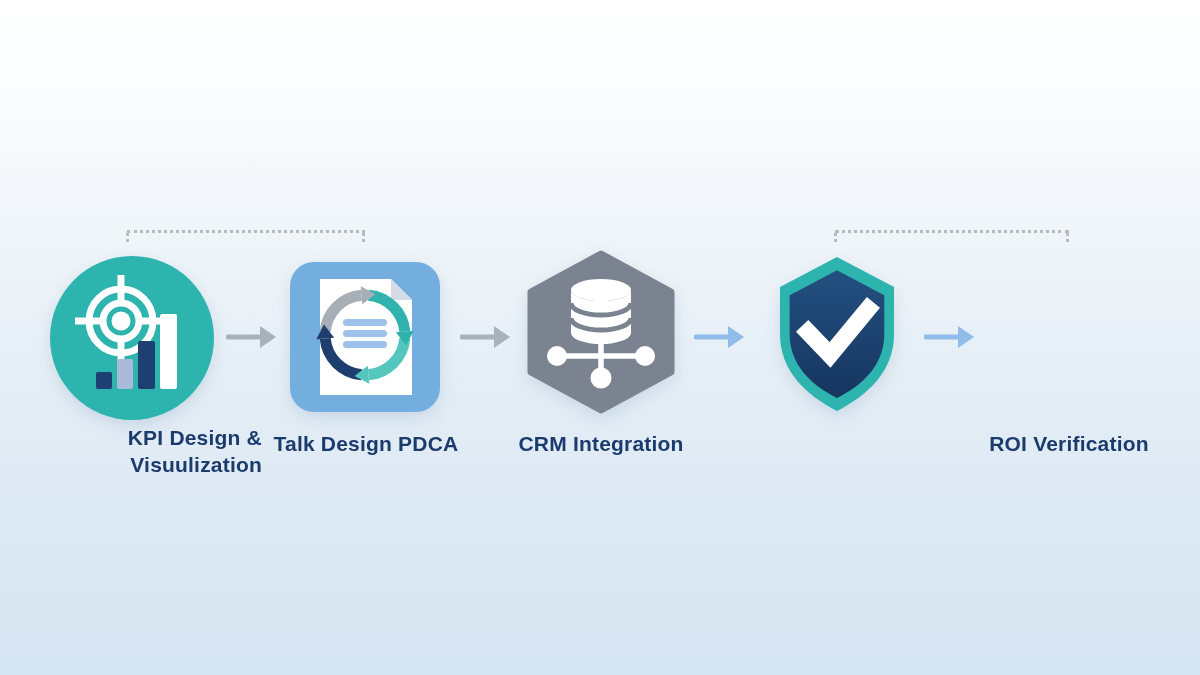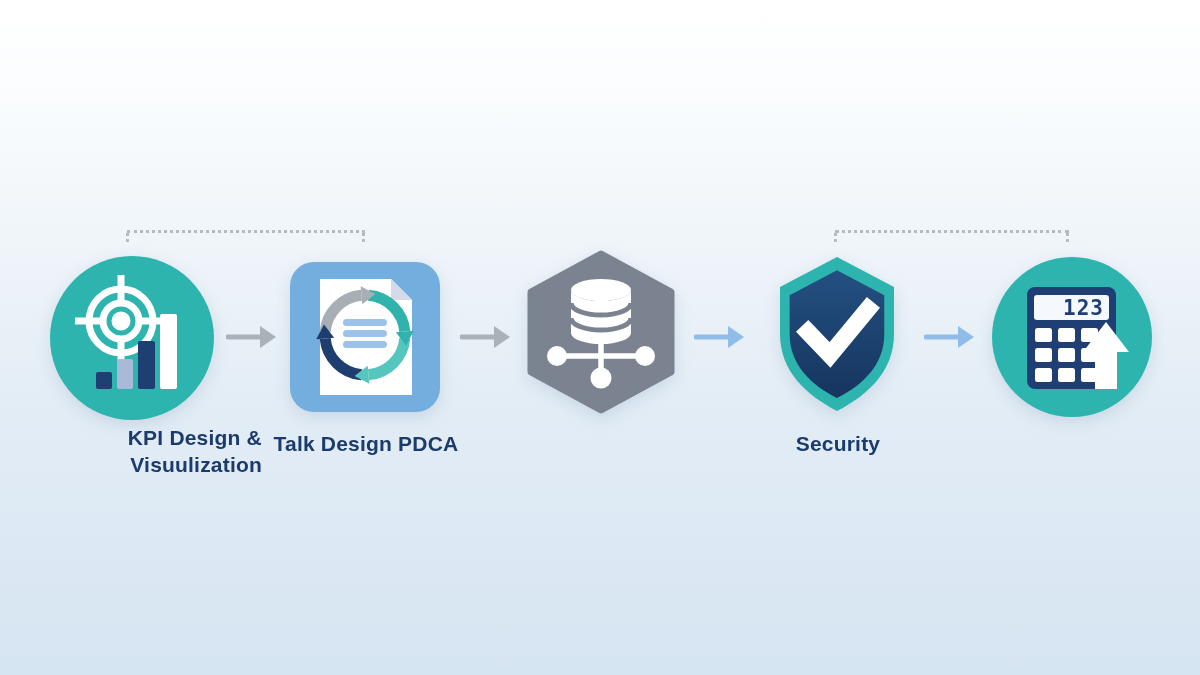--- a/index.html
+++ b/index.html
@@ -108,20 +108,23 @@
       <path d="M44,68 A30,12 0 0 0 104,68" fill="none" stroke="#7b8390" stroke-width="5"></path>
       <g stroke="#ffffff" stroke-width="5.5">
         <line x1="30" y1="106" x2="118" y2="106"></line>
         <line x1="74" y1="88" x2="74" y2="127"></line>
       </g>
       <circle cx="30" cy="106" r="10" fill="#ffffff"></circle>
       <circle cx="118" cy="106" r="10" fill="#ffffff"></circle>
       <circle cx="74" cy="128" r="10.5" fill="#ffffff"></circle>
     </svg>
   </div>
+  <div class="label" style="left:471px;top:430px;">
+    <div>CRM Integration</div>
+  </div>
 
   <div class="flow-arrow" style="left:694px;top:319px;">
     <svg width="52" height="36" viewBox="0 0 52 36">
       <line x1="2" y1="18" x2="38" y2="18" stroke="#8fbce9" stroke-width="5" stroke-linecap="round"></line>
       <polygon points="34,7 50,18 34,29" fill="#8fbce9"></polygon>
     </svg>
   </div>
 
   <div class="step-shape" style="left:762px;top:252px;">
     <svg width="150" height="164" viewBox="0 0 150 164">
@@ -129,45 +132,25 @@
         <linearGradient id="shieldGrad" x1="0" y1="0" x2="0" y2="1">
           <stop offset="0" stop-color="#235081"></stop>
           <stop offset="1" stop-color="#16355f"></stop>
         </linearGradient>
       </defs>
       <path d="M75,5 L132,35 L132,82 C132,119 106,143 75,159 C44,143 18,119 18,82 L18,35 Z" fill="#2db4ae"></path>
       <path d="M75,5 L132,35 L132,82 C132,119 106,143 75,159 C44,143 18,119 18,82 L18,35 Z" fill="url(#shieldGrad)" transform="translate(12.7,14.1) scale(0.83)"></path>
       <path d="M46,80 L68,103 L106,57" fill="none" stroke="#ffffff" stroke-width="17" stroke-linecap="square"></path>
     </svg>
   </div>
-  <div class="label" style="left:708px;top:430px;">
-    <div>Security</div>
-  </div>
 
   <div class="flow-arrow" style="left:924px;top:319px;">
     <svg width="52" height="36" viewBox="0 0 52 36">
       <line x1="2" y1="18" x2="38" y2="18" stroke="#8fbce9" stroke-width="5" stroke-linecap="round"></line>
       <polygon points="34,7 50,18 34,29" fill="#8fbce9"></polygon>
     </svg>
   </div>
 
-  <div class="step-shape" style="left:991px;top:256px;">
-    <svg width="162" height="162" viewBox="0 0 162 162">
-      <circle cx="81" cy="81" r="80" fill="#2db4ae"></circle>
-      <rect x="36" y="31" width="89" height="102" rx="8" fill="#1f3f74"></rect>
-      <rect x="43" y="39" width="75" height="25" rx="3" fill="#f5f8fc"></rect>
-      <text x="113" y="59" text-anchor="end" font-family="'DejaVu Sans Mono','Liberation Mono',monospace" font-size="21" font-weight="bold" fill="#1f3f74" letter-spacing="1">123</text>
-      <g fill="#ffffff">
-        <rect x="44" y="72" width="17" height="14" rx="2.5"></rect>
-        <rect x="67" y="72" width="17" height="14" rx="2.5"></rect>
-        <rect x="90" y="72" width="17" height="14" rx="2.5"></rect>
-        <rect x="44" y="92" width="17" height="14" rx="2.5"></rect>
-        <rect x="67" y="92" width="17" height="14" rx="2.5"></rect>
-        <rect x="90" y="92" width="17" height="14" rx="2.5"></rect>
-        <rect x="44" y="112" width="17" height="14" rx="2.5"></rect>
-        <rect x="67" y="112" width="17" height="14" rx="2.5"></rect>
-        <rect x="90" y="112" width="17" height="14" rx="2.5"></rect>
-      </g>
-      <polygon points="115,66 138,96 126,96 126,133 104,133 104,96 92,96" fill="#ffffff"></polygon>
-    </svg>
+  <div class="label" style="left:939px;top:430px;">
+    <div>ROI Verification</div>
   </div>
 
 </div>
 
 </body></html>

